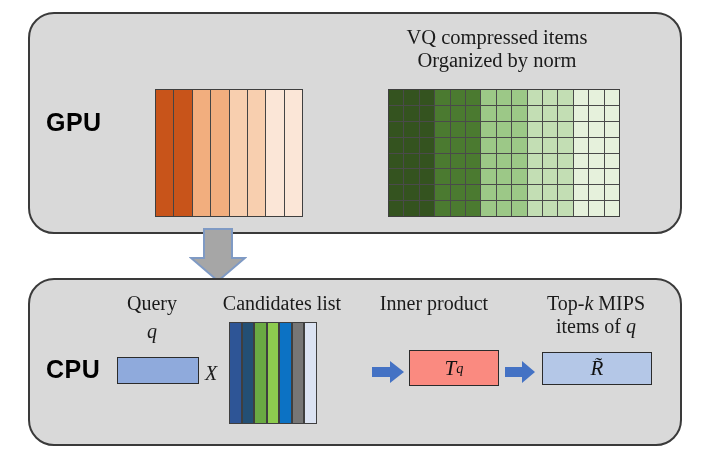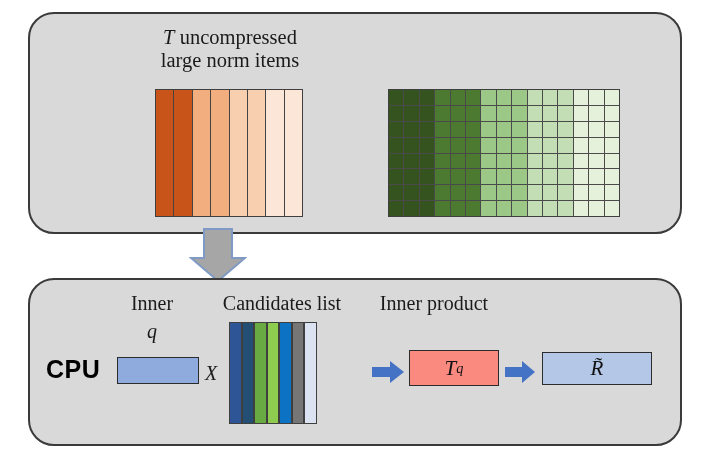--- a/index.html
+++ b/index.html
@@ -208,26 +208,27 @@
   }
   .sub { font-size: .68em; vertical-align: sub; font-style: italic; }
 </style>
 </head>
 <body>
 
 <div id="stage">
 
   <div class="panel" id="gpu-panel"></div>
 
-
-  <div class="caption" id="cap-left">
-    <span class="it">T</span><span> uncompressed</span><br>
-    <span>large norm items</span>
+  <div class="unit-label" id="gpu-label">GPU</div>
+
+
+  <div class="caption" id="cap-right">
+    <span>VQ compressed items</span><br>
+    <span>Organized by norm</span>
   </div>
-
 
   <div id="orange-block">
       <div class="col" style="background: rgb(200, 84, 26);"></div>
       <div class="col" style="background: rgb(200, 84, 26);"></div>
       <div class="col" style="background: rgb(242, 174, 126);"></div>
       <div class="col" style="background: rgb(242, 174, 126);"></div>
       <div class="col" style="background: rgb(248, 207, 175);"></div>
       <div class="col" style="background: rgb(248, 207, 175);"></div>
       <div class="col" style="background: rgb(251, 230, 215);"></div>
       <div class="col" style="background: rgb(251, 230, 215);"></div>
@@ -373,26 +374,30 @@
 
   <svg id="down-arrow" viewBox="0 0 58 54">
     <polygon points="15,1 43,1 43,30 56,30 29,53 2,30 15,30" fill="#a6a6a6" stroke="#7f9ac4" stroke-width="2"></polygon>
   </svg>
 
 
   <div class="panel" id="cpu-panel"></div>
 
   <div class="unit-label" id="cpu-label">CPU</div>
 
-  <div class="sub-caption" id="lbl-query">Inner</div>
+  <div class="sub-caption" id="lbl-query">Query</div>
 
   <div class="sub-caption" id="lbl-candidate">Candidates list</div>
 
   <div class="sub-caption" id="lbl-inner">Inner product</div>
 
+  <div class="sub-caption" id="lbl-topk">
+    <span>Top-</span><span class="it">k</span><span> MIPS</span><br>
+    <span>items of </span><span class="it">q</span>
+  </div>
 
   <div id="q-symbol">q</div>
 
   <div id="query-box"></div>
 
   <div id="x-symbol">X</div>
 
   <div id="candidate-list">
       <div class="cbar" style="background: rgb(46, 85, 150);"></div>
       <div class="cbar" style="background: rgb(35, 79, 116);"></div>

